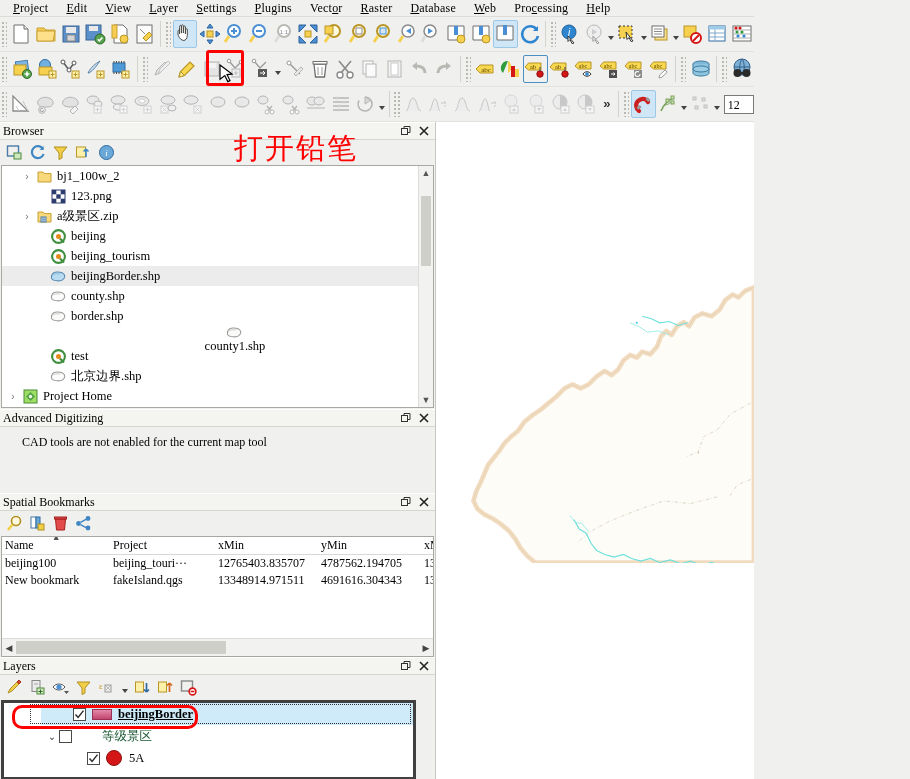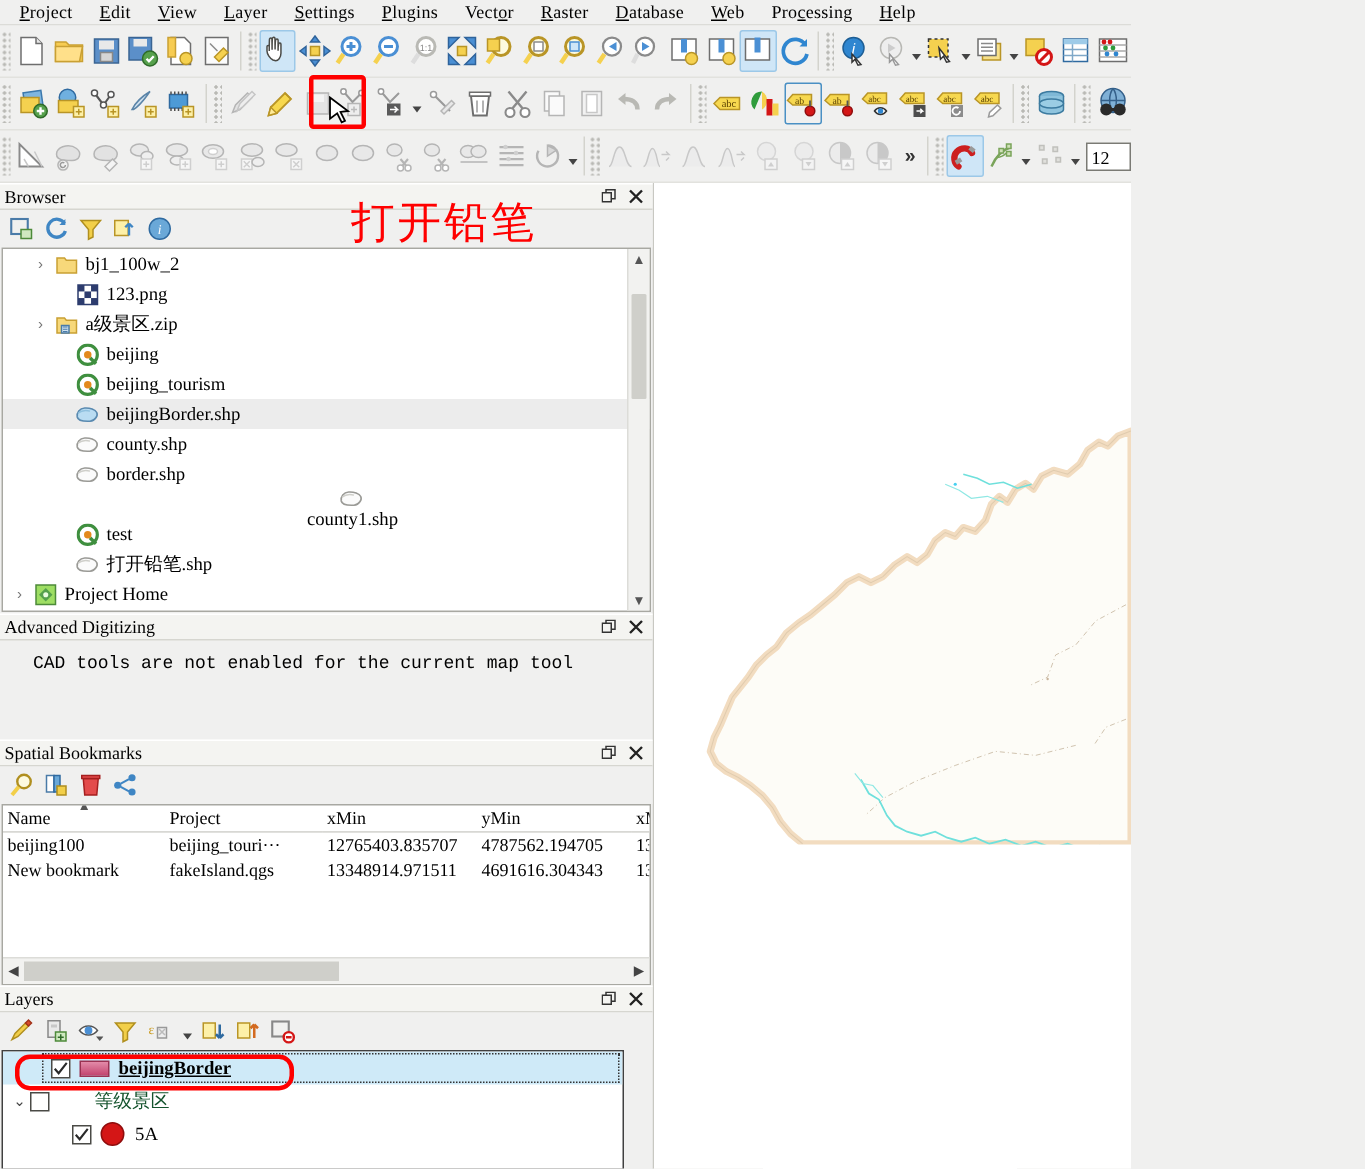--- a/index.html
+++ b/index.html
@@ -67,41 +67,41 @@
   .arrow{width:14px;text-align:center;color:#777;font-size:10px;}
   .ticon{width:20px;display:flex;align-items:center;justify-content:center;}
   .tlabel{font-family:"Liberation Serif","DejaVu Serif",serif;font-size:12.5px;padding-left:3px;}
   .vscroll{position:absolute;right:0;top:0;width:14px;height:100%;background:#f2f2f0;
            border-left:1px solid #dcdcd8;}
   .vscroll .thumb{position:absolute;left:2px;width:10px;background:#cfcfca;border-radius:1px;}
   .vscroll .ar{position:absolute;left:0;width:14px;height:14px;display:flex;
                align-items:center;justify-content:center;font-size:9px;color:#555;}
 
   
-  .cadmsg{font-family:Liberation Mono, monospace;font-size:12px;
+  .cadmsg{font-family:Liberation Serif, serif;font-size:12px;
           padding:8px 0 0 22px;color:#000;}
 
   
   .tblwrap{flex:1;background:#fff;border:1px solid #a8a8a2;margin:0 1px 0 1px;
            display:flex;flex-direction:column;overflow:hidden;}
   table.bm{border-collapse:collapse;width:100%;table-layout:fixed;
            font-family:"Liberation Serif","DejaVu Serif",serif;font-size:12px;}
   table.bm th{text-align:left;font-weight:normal;background:#fff;height:17px;
               border-bottom:1px solid #d8d8d4;padding:0 0 0 3px;position:relative;}
   table.bm td{height:17px;padding:0 0 0 3px;white-space:nowrap;overflow:hidden;}
   .sortmark{position:absolute;left:46%;top:-5px;font-size:9px;color:#555;}
   .hscroll{height:17px;background:#f2f2f0;border-top:1px solid #dcdcd8;
            display:flex;align-items:center;position:relative;}
   .hscroll .ar{width:14px;text-align:center;font-size:9px;color:#444;}
   .hscroll .track{flex:1;height:13px;background:#f2f2f0;position:relative;}
   .hscroll .thumb{position:absolute;left:0;top:0;height:13px;width:52%;background:#cfcfca;}
 
   
-  .layertree{flex:1;background:#fff;border:1px solid #404040;margin:0 19px 0 1px;
-             position:relative;overflow:hidden;}
+  .layertree{flex:1;background:#fff;border:3px solid #404040;margin:0 19px 0 1px;
+             position:relative;overflow:hidden;padding-left:37px;}
   .lrow{display:flex;align-items:center;height:22px;padding-left:4px;white-space:nowrap;}
   .lrow.sel{background:#cfeaf8;}
   .lexp{width:14px;text-align:center;color:#444;font-size:10px;}
   .cbox{width:13px;height:13px;border:1px solid #4a4a46;background:#fff;
         display:flex;align-items:center;justify-content:center;margin-right:6px;
         box-sizing:border-box;}
   .cbox svg{display:block;}
   .lname{font-family:"Liberation Serif","DejaVu Serif",serif;font-size:12.5px;}
   .lname.bold{font-weight:bold;text-decoration:underline;}
   .lname.dim{color:#14532d;}
@@ -956,21 +956,21 @@
                 <div class="tlabel">test</div>
               </div>
               <div class="trow2" style="padding-left: 32px;">
                 <div class="arrow"></div>
                 <div class="ticon">
                   <svg width="16" height="13" viewBox="0 0 16 13">
                     <path d="M1.5 8C1 5 3 2.2 6.5 2c3.5-.2 7 1 8 3 1 2-1 5.5-4.5 5.8C6 11 2 10.5 1.5 8z" fill="#fbfbfb" stroke="#9a9a96" stroke-width="1.1"></path>
                     <path d="M2 5.5c2-1.6 5-2.2 8-1.4" fill="none" stroke="#cfcfca"></path>
                   </svg>
                 </div>
-                <div class="tlabel">打开铅笔.shp</div>
+                <div class="tlabel">北京边界.shp</div>
               </div>
               <div class="trow2" style="padding-left: 4px;">
                 <div class="arrow">›</div>
                 <div class="ticon">
                   <svg width="15" height="15" viewBox="0 0 15 15">
                     <rect x="1" y="1" width="13" height="13" fill="#9ede63" stroke="#4d8a3a"></rect>
                     <path d="M7.5 3l4.5 4.5L7.5 12 3 7.5z" fill="#56a14c"></path>
                     <circle cx="7.5" cy="7.5" r="1.7" fill="#eafbe0"></circle>
                   </svg>
                 </div>

